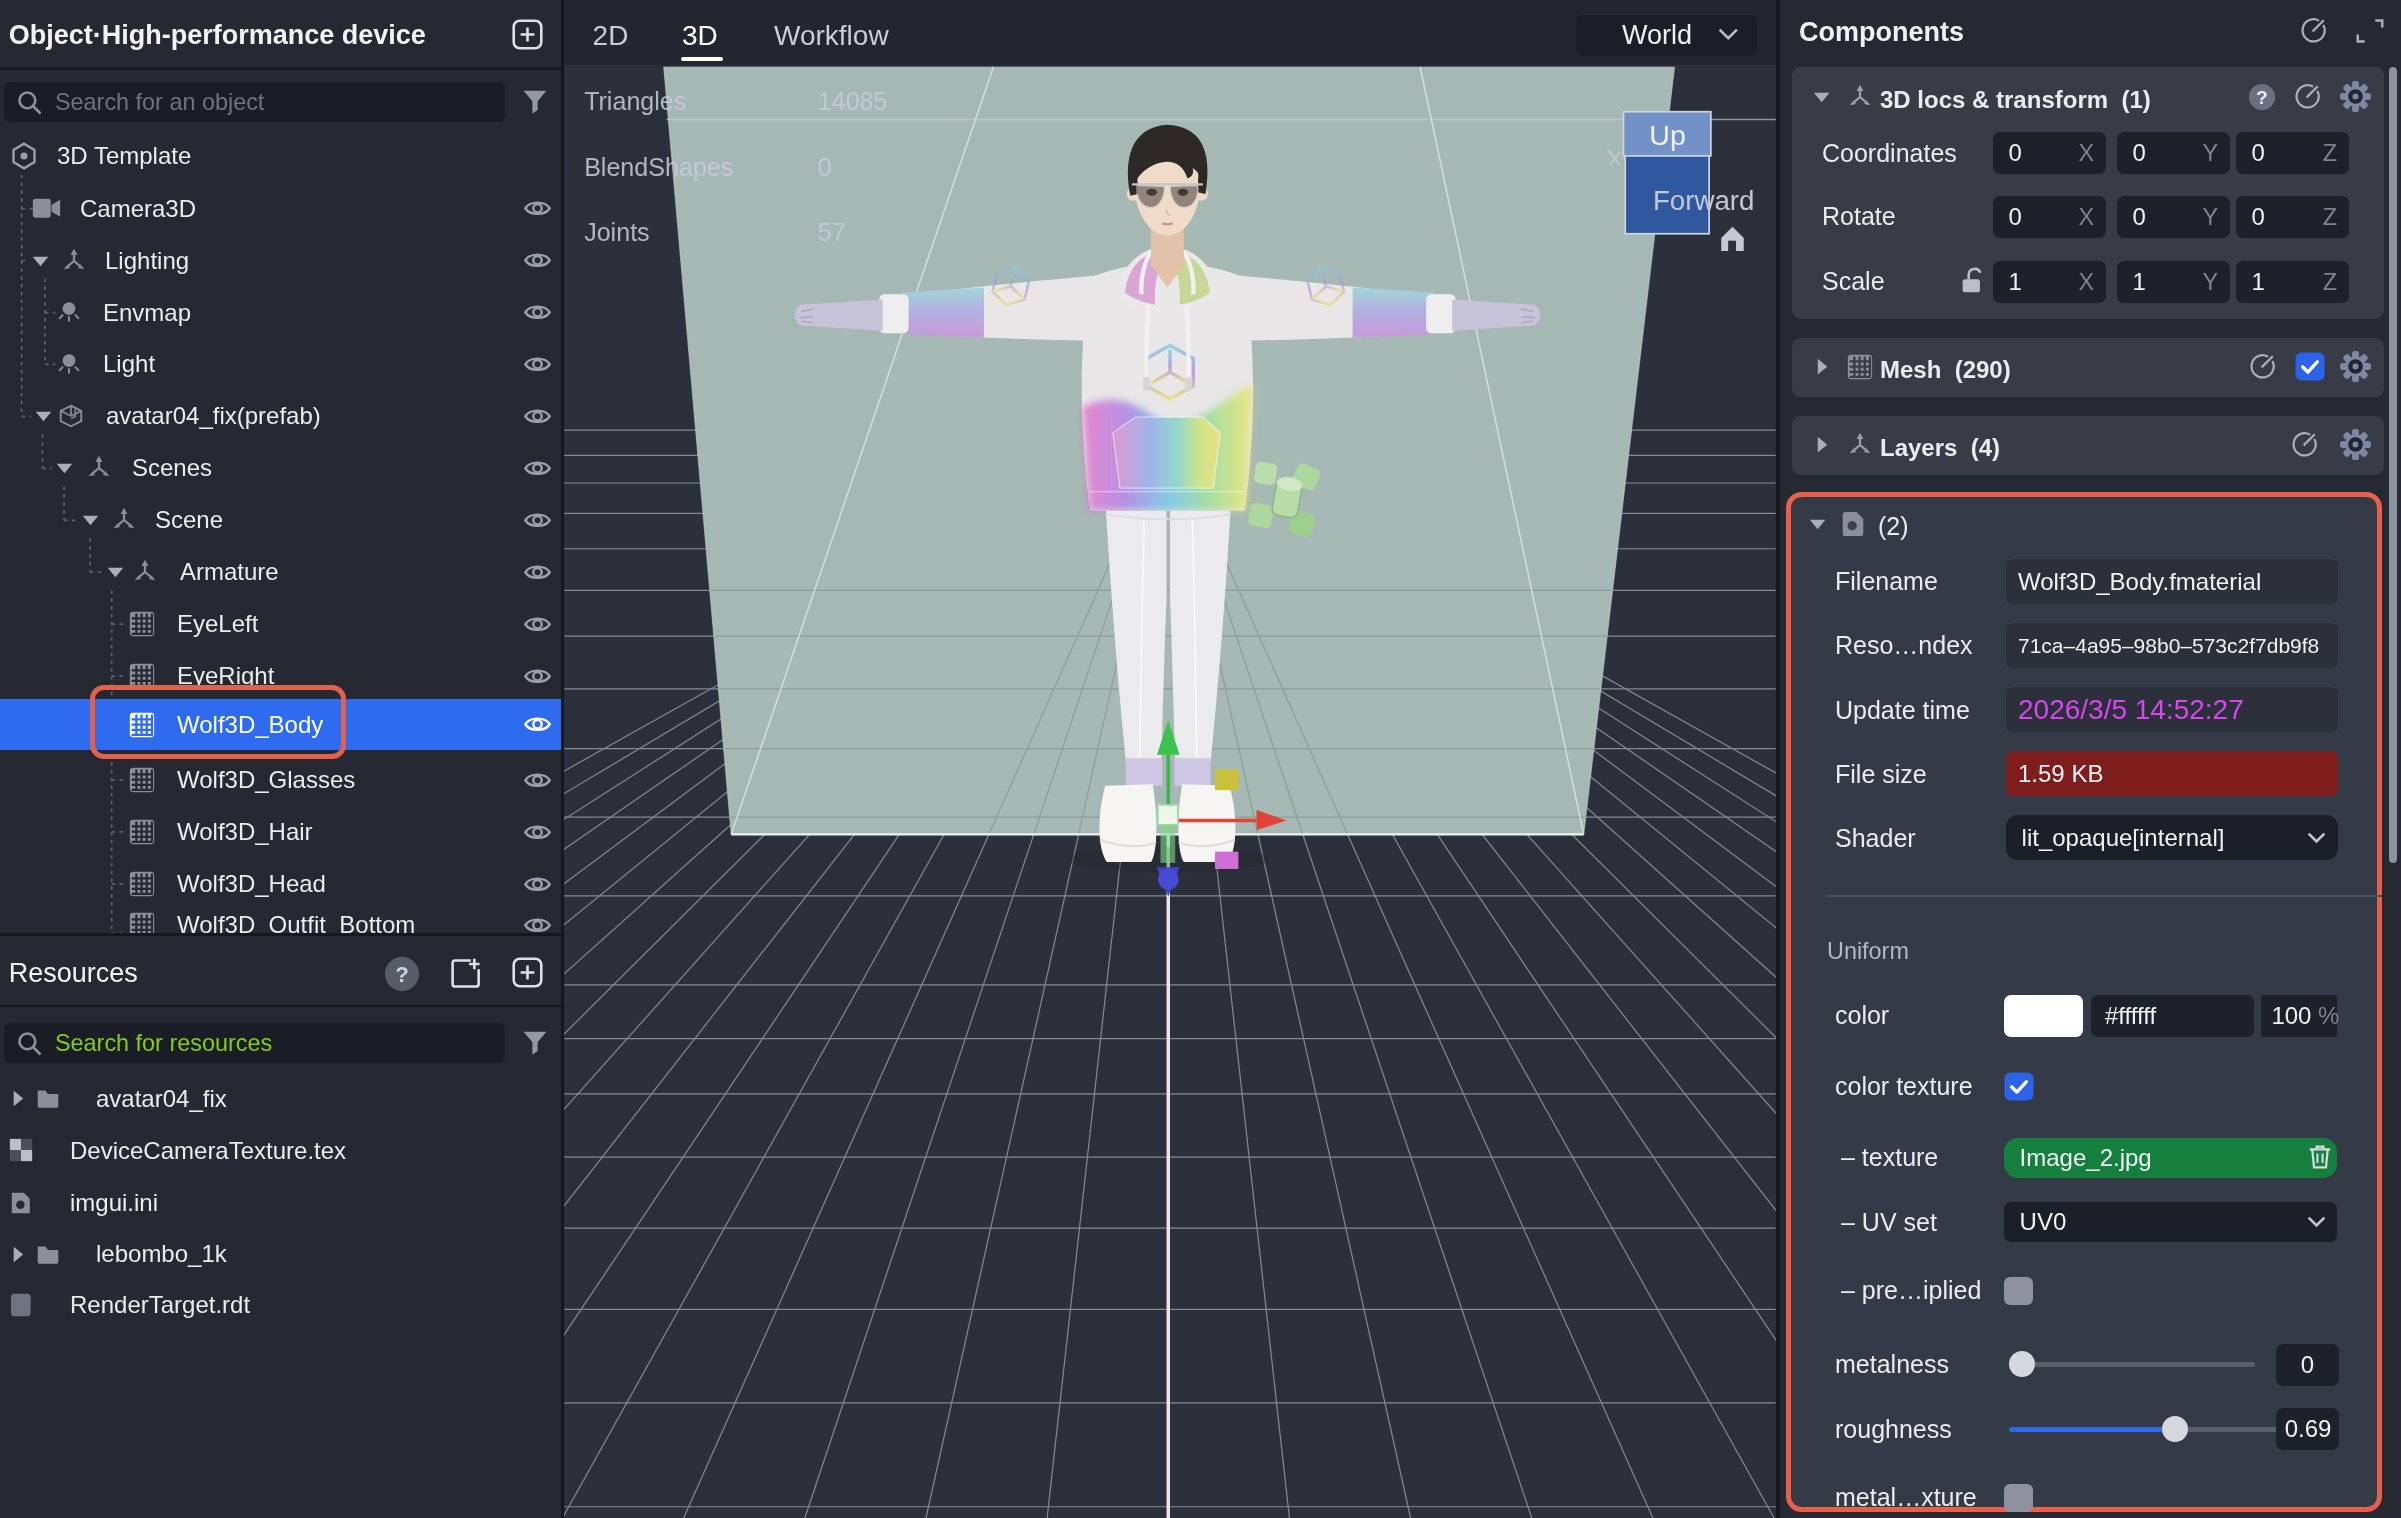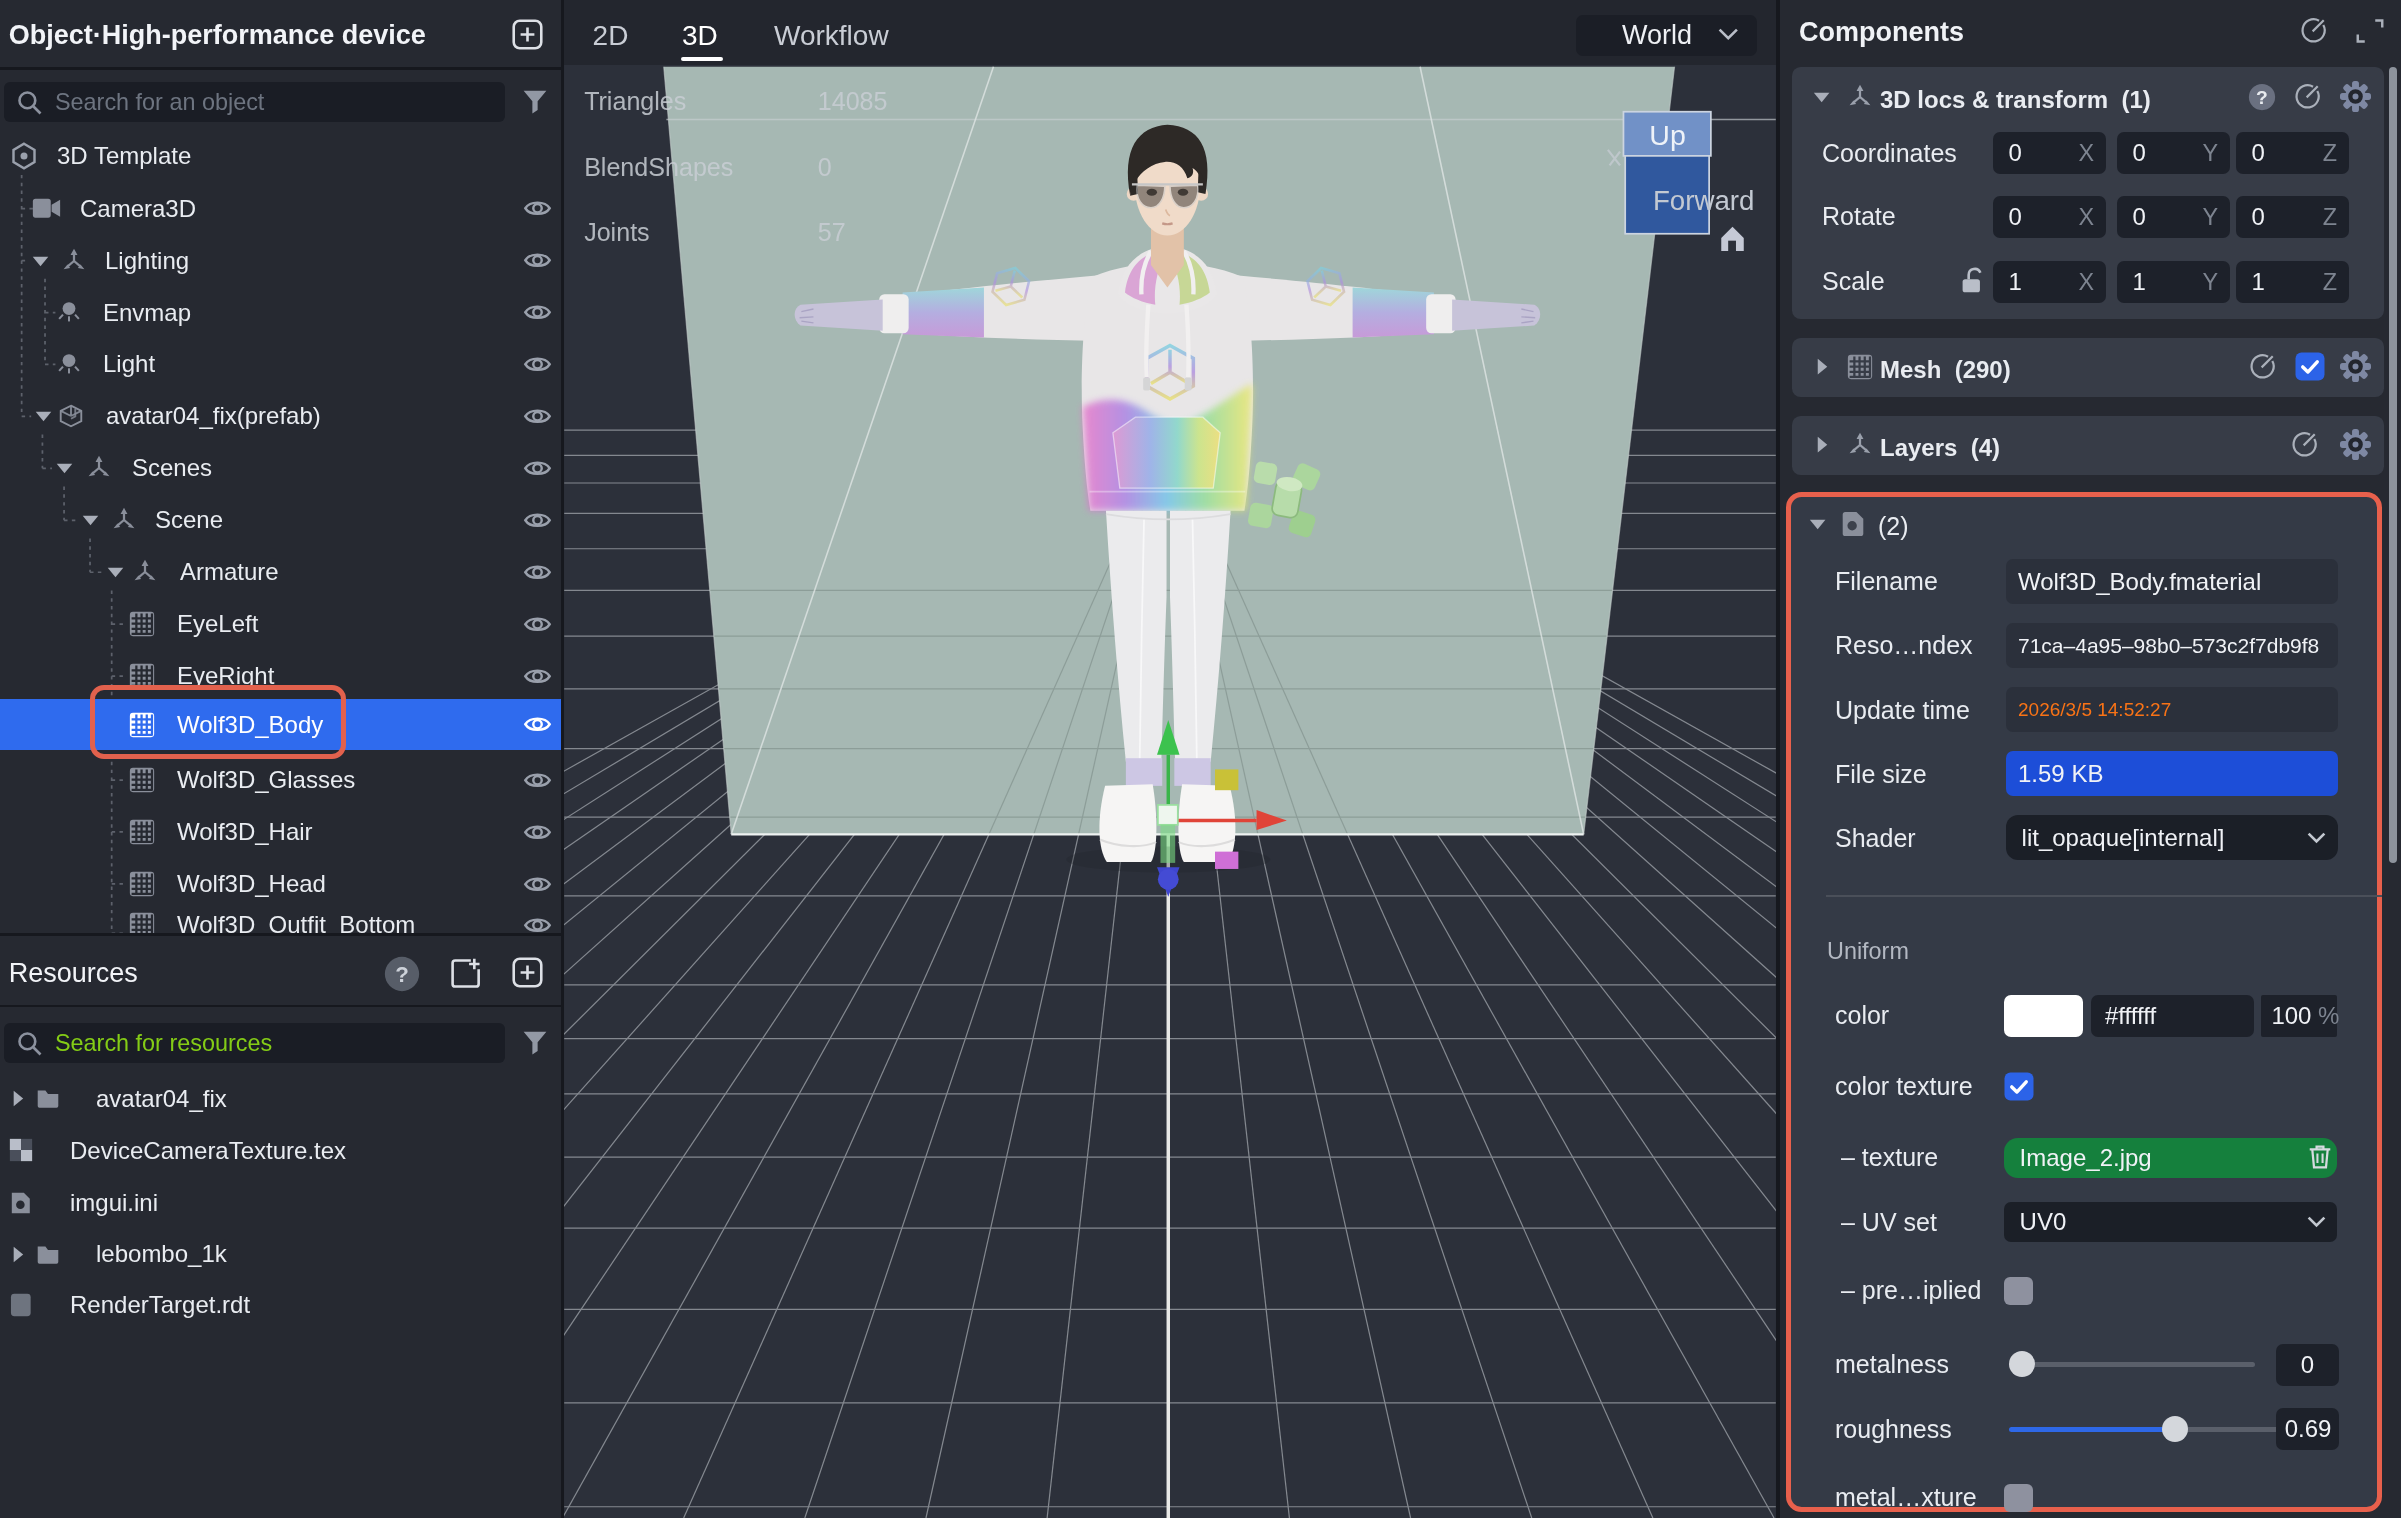--- a/index.html
+++ b/index.html
@@ -715,24 +715,24 @@
     <div class="lbl" style="left:55px;top:564px">Filename</div>
     <div class="ab" style="left:226px;top:559px;width:332px;height:45px;background:#2b303b;border-radius:7px">
       <div class="ab" style="left:12px;top:0;font-size:24px;color:#f0f2f6;line-height:45px;white-space:nowrap">Wolf3D_Body.fmaterial</div>
     </div>
     <div class="lbl" style="left:55px;top:628px">Reso…ndex</div>
     <div class="ab" style="left:226px;top:623px;width:332px;height:45px;background:#2b303b;border-radius:7px">
       <div class="ab" style="left:12px;top:0;font-size:21px;color:#f0f2f6;line-height:45px;white-space:nowrap">71ca–4a95–98b0–573c2f7db9f8</div>
     </div>
     <div class="lbl" style="left:55px;top:693px">Update time</div>
     <div class="ab" style="left:226px;top:687px;width:332px;height:45px;background:#2b303b;border-radius:7px">
-      <div class="ab" style="left:12px;top:0;font-size:19px;color:#f97316;line-height:45px;white-space:nowrap">2026/3/5 14:52:27</div>
+      <div class="ab" style="left:12px;top:0;font-size:28px;color:#d946ef;line-height:45px;white-space:nowrap">2026/3/5 14:52:27</div>
     </div>
     <div class="lbl" style="left:55px;top:757px">File size</div>
-    <div class="ab" style="left:226px;top:751px;width:332px;height:45px;background:#1d4ed8;border-radius:7px">
+    <div class="ab" style="left:226px;top:751px;width:332px;height:45px;background:#7f1d1d;border-radius:7px">
       <div class="ab" style="left:12px;top:0;font-size:24px;color:#f0f2f6;line-height:45px;white-space:nowrap">1.59 KB</div>
     </div>
     <div class="lbl" style="left:55px;top:821px">Shader</div>
     <div class="ab" style="left:226px;top:815px;width:332px;height:45px;background:#1b1f27;border-radius:12px">
       <div class="ab" style="left:15.6px;top:0;font-size:24px;color:#f0f2f6;line-height:45px">lit_opaque[internal]</div>
     </div>
     <svg class="ab" style="left:526px;top:831px" width="21" height="14" viewBox="0 0 24 16">
       <path d="M3 3l9 9 9-9" fill="none" stroke="#c3c8d0" stroke-width="3"></path>
     </svg>
     <div class="ab" style="left:46px;top:895px;width:556px;height:1.7px;background:#4a4f59"></div>

